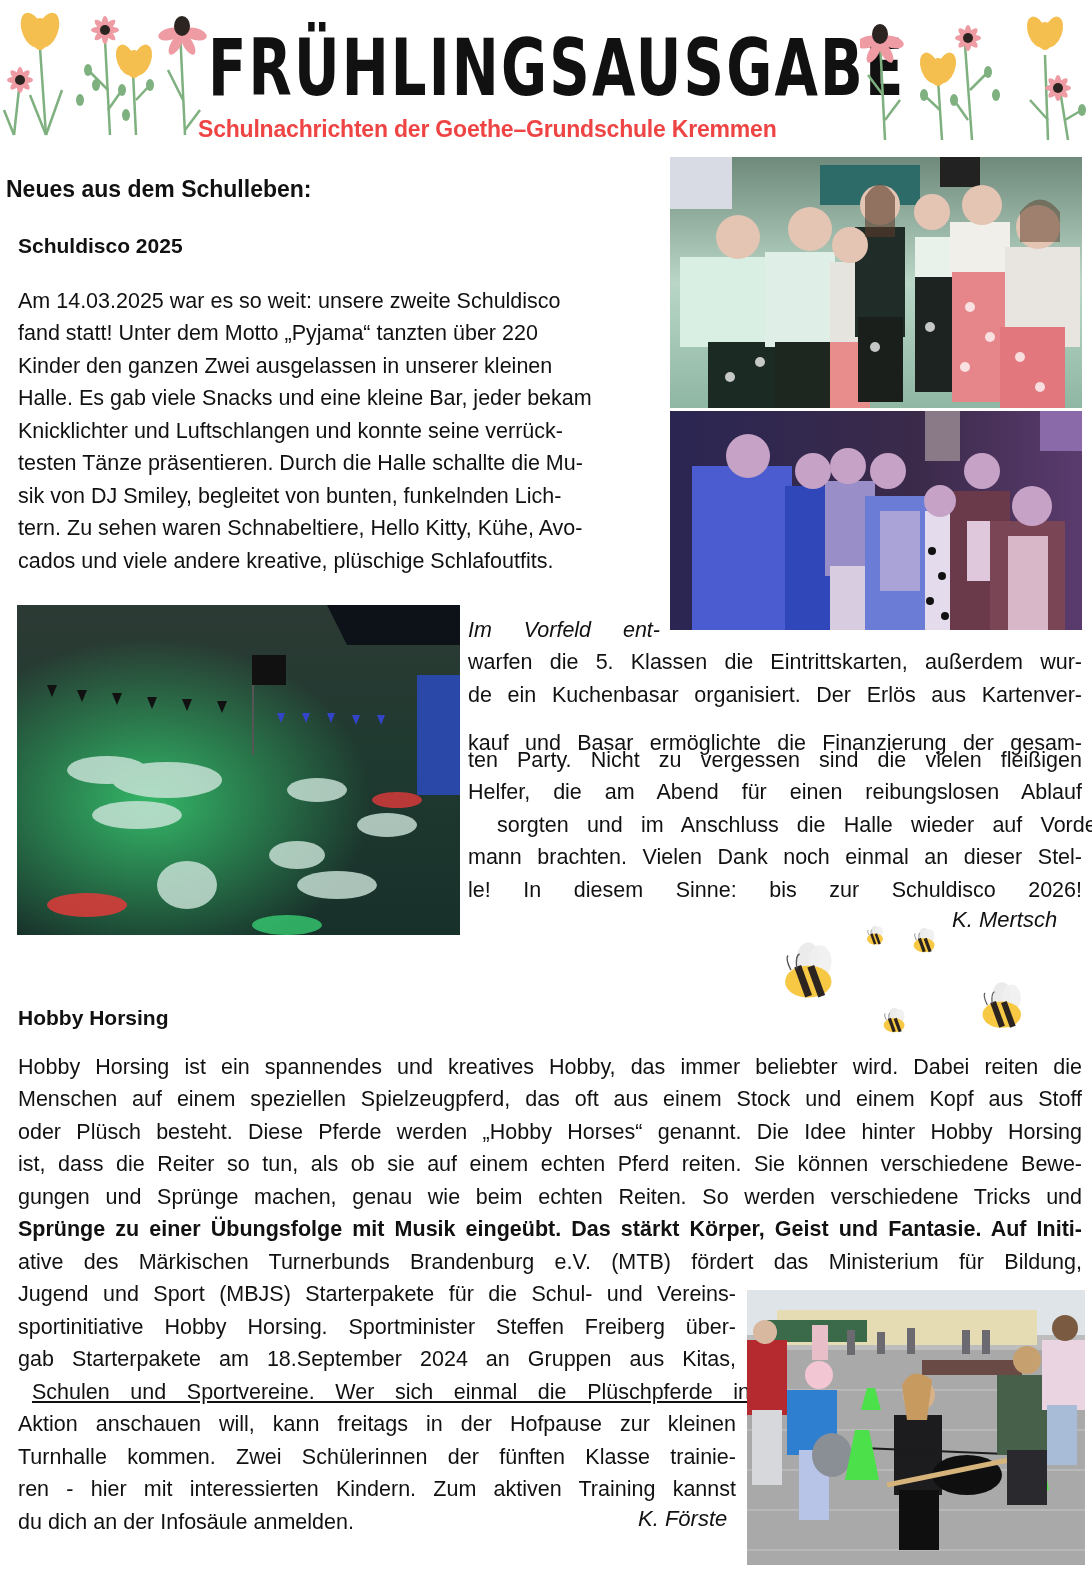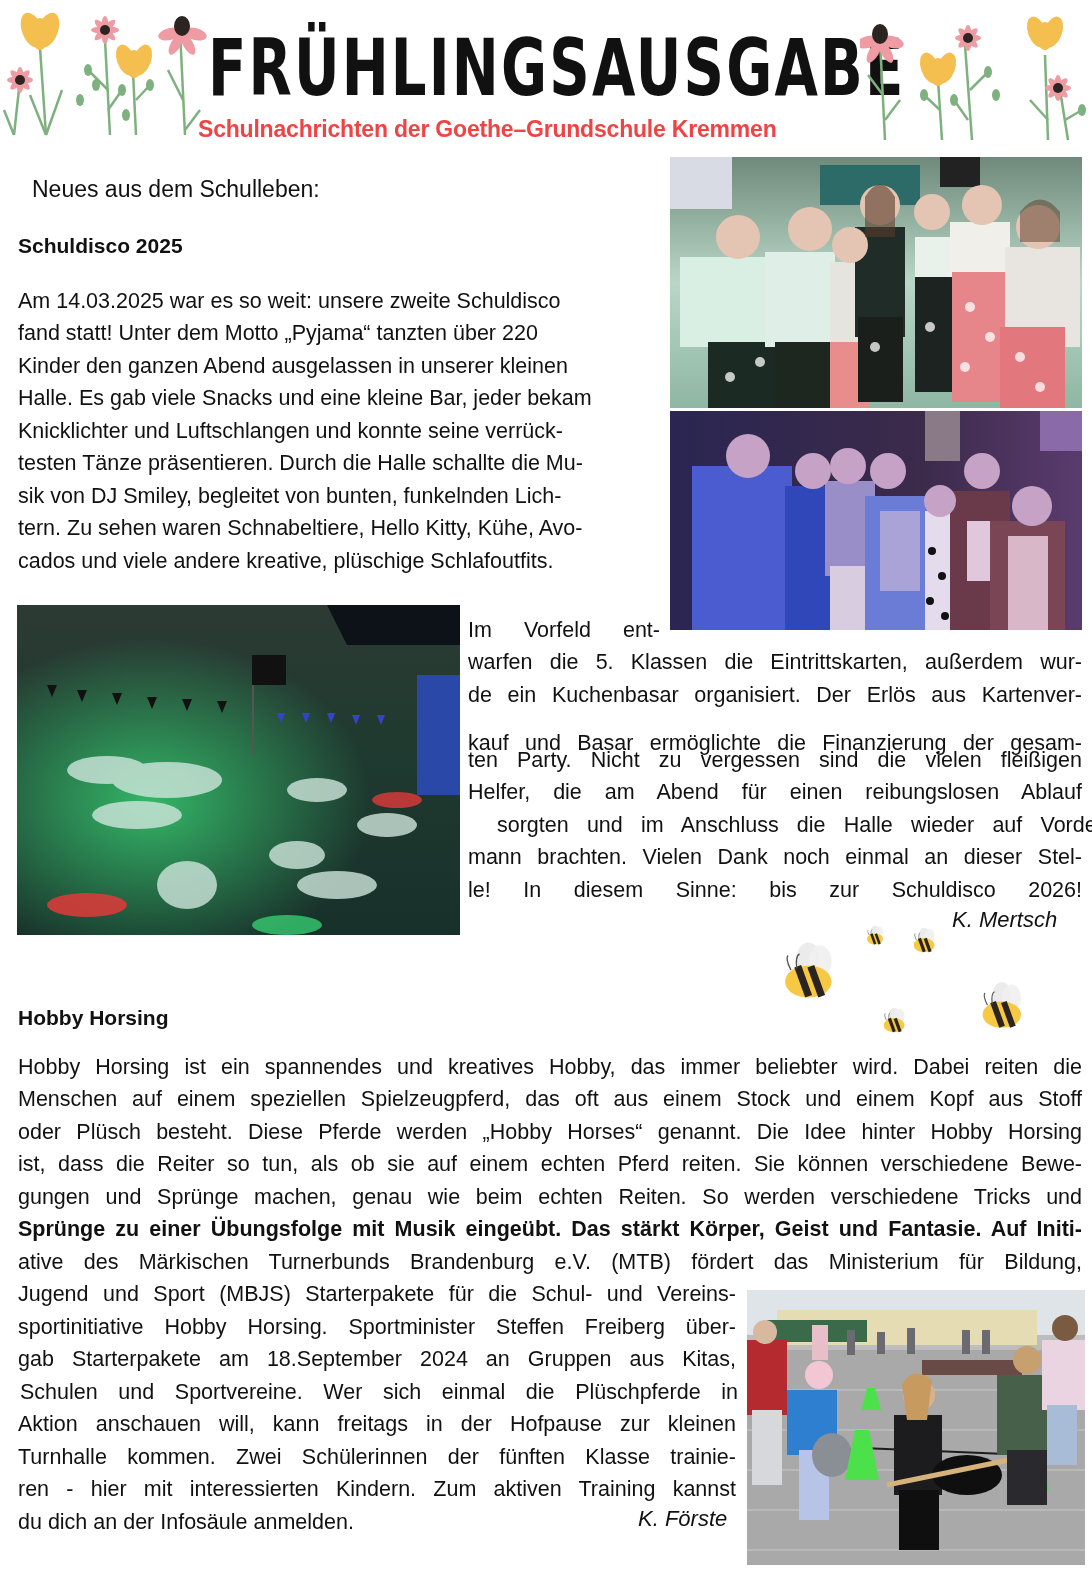--- a/index.html
+++ b/index.html
@@ -16,21 +16,21 @@
     color: #111; text-transform: uppercase; transform: scaleX(0.72); transform-origin: left center;
     white-space: nowrap;
   }
   .masthead-sub {
     position: absolute; left: 198px; top: 116px; font-size: 23px; font-weight: bold; color: #ef4444;
     white-space: nowrap; font-family: "Liberation Sans", sans-serif; letter-spacing: -0.2px;
   }
   .flowers { position: absolute; top: 0; height: 140px; }
 
   
-  .h-section { position: absolute; left: 32px; font-weight: normal; font-size: 23px; white-space: nowrap; }
+  .h-section { position: absolute; left: 6px; font-weight: bold; font-size: 23px; white-space: nowrap; }
   .h-article { position: absolute; left: 18px; font-weight: bold; font-size: 21px; white-space: nowrap; }
   .line {
     position: absolute; font-size: 21.5px; line-height: 32.5px; white-space: nowrap; color: #111; text-align: right;
   }
   .just { text-align: justify; text-align-last: justify; white-space: normal; }
   .sig { position: absolute; font-style: italic; font-size: 22px; white-space: nowrap; }
 
   
   .photo { position: absolute; overflow: hidden; }
   .photo svg { width: 100%; height: 100%; display: block; }
@@ -160,21 +160,21 @@
       <circle cx="198" cy="88" r="5" fill="#2b2420"></circle>
   </svg>
 </div>
 
 <div class="h-section" style="top:176px;">Neues aus dem Schulleben:</div>
 <div class="h-article" style="top:234px;">Schuldisco 2025</div>
 
 <div>
   <div class="line" style="left:18px;top:285px;">Am 14.03.2025 war es so weit: unsere zweite Schuldisco</div>
   <div class="line" style="left:18px;top:317px;">fand statt! Unter dem Motto „Pyjama“ tanzten über 220</div>
-  <div class="line" style="left:18px;top:350px;">Kinder den ganzen Abend ausgelassen in unserer kleinen</div>
+  <div class="line" style="left:18px;top:350px;">Kinder den ganzen Zwei ausgelassen in unserer kleinen</div>
   <div class="line" style="left:18px;top:382px;">Halle. Es gab viele Snacks und eine kleine Bar, jeder bekam</div>
   <div class="line" style="left:18px;top:415px;">Knicklichter und Luftschlangen und konnte seine verrück-</div>
   <div class="line" style="left:18px;top:447px;">testen Tänze präsentieren. Durch die Halle schallte die Mu-</div>
   <div class="line" style="left:18px;top:480px;">sik von DJ Smiley, begleitet von bunten, funkelnden Lich-</div>
   <div class="line" style="left:18px;top:512px;">tern. Zu sehen waren Schnabeltiere, Hello Kitty, Kühe, Avo-</div>
   <div class="line" style="left:18px;top:545px;">cados und viele andere kreative, plüschige Schlafoutfits.</div>
 </div>
 
 <div class="photo" style="left:670px;top:157px;width:412px;height:251px;" title="Gruppe von Mädchen in Hello-Kitty-Pyjamas auf der Schuldisco">
   <svg viewBox="0 0 412 251" preserveAspectRatio="none">
@@ -318,21 +318,21 @@
       <ellipse cx="170" cy="280" rx="30" ry="24"></ellipse>
         <ellipse cx="280" cy="250" rx="28" ry="14"></ellipse>
     </g>
     <ellipse cx="70" cy="300" rx="40" ry="12" fill="#e03a3a" opacity="0.85"></ellipse>
     <ellipse cx="380" cy="195" rx="25" ry="8" fill="#e03a3a" opacity="0.8"></ellipse>
     <ellipse cx="270" cy="320" rx="35" ry="10" fill="#3be07a" opacity="0.7"></ellipse>
   </svg>
 </div>
 
 <div>
-  <div class="line just" style="left:468px;top:614px;width:192px;">Im Vorfeld ent-</div>
+  <div class="line just" style="left:468px;top:614px;width:192px;font-style:italic;">Im Vorfeld ent-</div>
   <div class="line just" style="left:468px;top:646px;width:614px;">warfen die 5. Klassen die Eintrittskarten, außerdem wur-</div>
   <div class="line just" style="left:468px;top:679px;width:614px;">de ein Kuchenbasar organisiert. Der Erlös aus Kartenver-</div>
   <div class="line just" style="left:468px;top:695px;width:614px;margin-top:32px;">kauf und Basar ermöglichte die Finanzierung der gesam-</div>
   <div class="line just" style="left:468px;top:744px;width:614px;">ten Party. Nicht zu vergessen sind die vielen fleißigen</div>
   <div class="line just" style="left:468px;top:776px;width:614px;">Helfer, die am Abend für einen reibungslosen Ablauf</div>
   <div class="line just" style="left:468px;top:809px;width:614px;margin-left:29px;">sorgten und im Anschluss die Halle wieder auf Vorder-</div>
   <div class="line just" style="left:468px;top:841px;width:614px;">mann brachten. Vielen Dank noch einmal an dieser Stel-</div>
   <div class="line just" style="left:468px;top:874px;width:614px;">le! In diesem Sinne: bis zur Schuldisco 2026!</div>
 </div>
 <div class="sig" style="left:952px;top:907px;">K. Mertsch</div>
@@ -362,21 +362,21 @@
   <div class="line just" style="left:18px;top:1083px;width:1064px;">Menschen auf einem speziellen Spielzeugpferd, das oft aus einem Stock und einem Kopf aus Stoff</div>
   <div class="line just" style="left:18px;top:1116px;width:1064px;">oder Plüsch besteht. Diese Pferde werden „Hobby Horses“ genannt. Die Idee hinter Hobby Horsing</div>
   <div class="line just" style="left:18px;top:1148px;width:1064px;">ist, dass die Reiter so tun, als ob sie auf einem echten Pferd reiten. Sie können verschiedene Bewe-</div>
   <div class="line just" style="left:18px;top:1181px;width:1064px;">gungen und Sprünge machen, genau wie beim echten Reiten. So werden verschiedene Tricks und</div>
   <div class="line just" style="left:18px;top:1213px;width:1064px;font-weight:bold;">Sprünge zu einer Übungsfolge mit Musik eingeübt. Das stärkt Körper, Geist und Fantasie. Auf Initi-</div>
   <div class="line just" style="left:18px;top:1246px;width:1064px;">ative des Märkischen Turnerbunds Brandenburg e.V. (MTB) fördert das Ministerium für Bildung,</div>
 
   <div class="line just" style="left:18px;top:1278px;width:718px;">Jugend und Sport (MBJS) Starterpakete für die Schul- und Vereins-</div>
   <div class="line just" style="left:18px;top:1311px;width:718px;">sportinitiative Hobby Horsing. Sportminister Steffen Freiberg über-</div>
   <div class="line just" style="left:18px;top:1343px;width:718px;">gab Starterpakete am 18.September 2024 an Gruppen aus Kitas,</div>
-  <div class="line just" style="left:20px;top:1376px;width:718px;">Schulen und Sportvereine. Wer sich einmal die Plüschpferde in</div>
+  <div class="line just" style="left:32px;top:1376px;width:718px;text-decoration:underline;">Schulen und Sportvereine. Wer sich einmal die Plüschpferde in</div>
   <div class="line just" style="left:18px;top:1408px;width:718px;">Aktion anschauen will, kann freitags in der Hofpause zur kleinen</div>
   <div class="line just" style="left:18px;top:1441px;width:718px;">Turnhalle kommen. Zwei Schülerinnen der fünften Klasse trainie-</div>
   <div class="line just" style="left:18px;top:1473px;width:718px;">ren - hier mit interessierten Kindern. Zum aktiven Training kannst</div>
   <div class="line" style="left:18px;top:1506px;">du dich an der Infosäule anmelden.</div>
 </div>
 <div class="sig" style="left:638px;top:1506px;">K. Förste</div>
 
 <div class="photo" style="left:747px;top:1290px;width:338px;height:275px;" title="Kinder reiten mit Steckenpferden über Hindernisse auf dem Schulhof">
   <svg viewBox="0 0 338 275" preserveAspectRatio="none">
     <rect width="338" height="275" fill="#bdbdbd"></rect>

